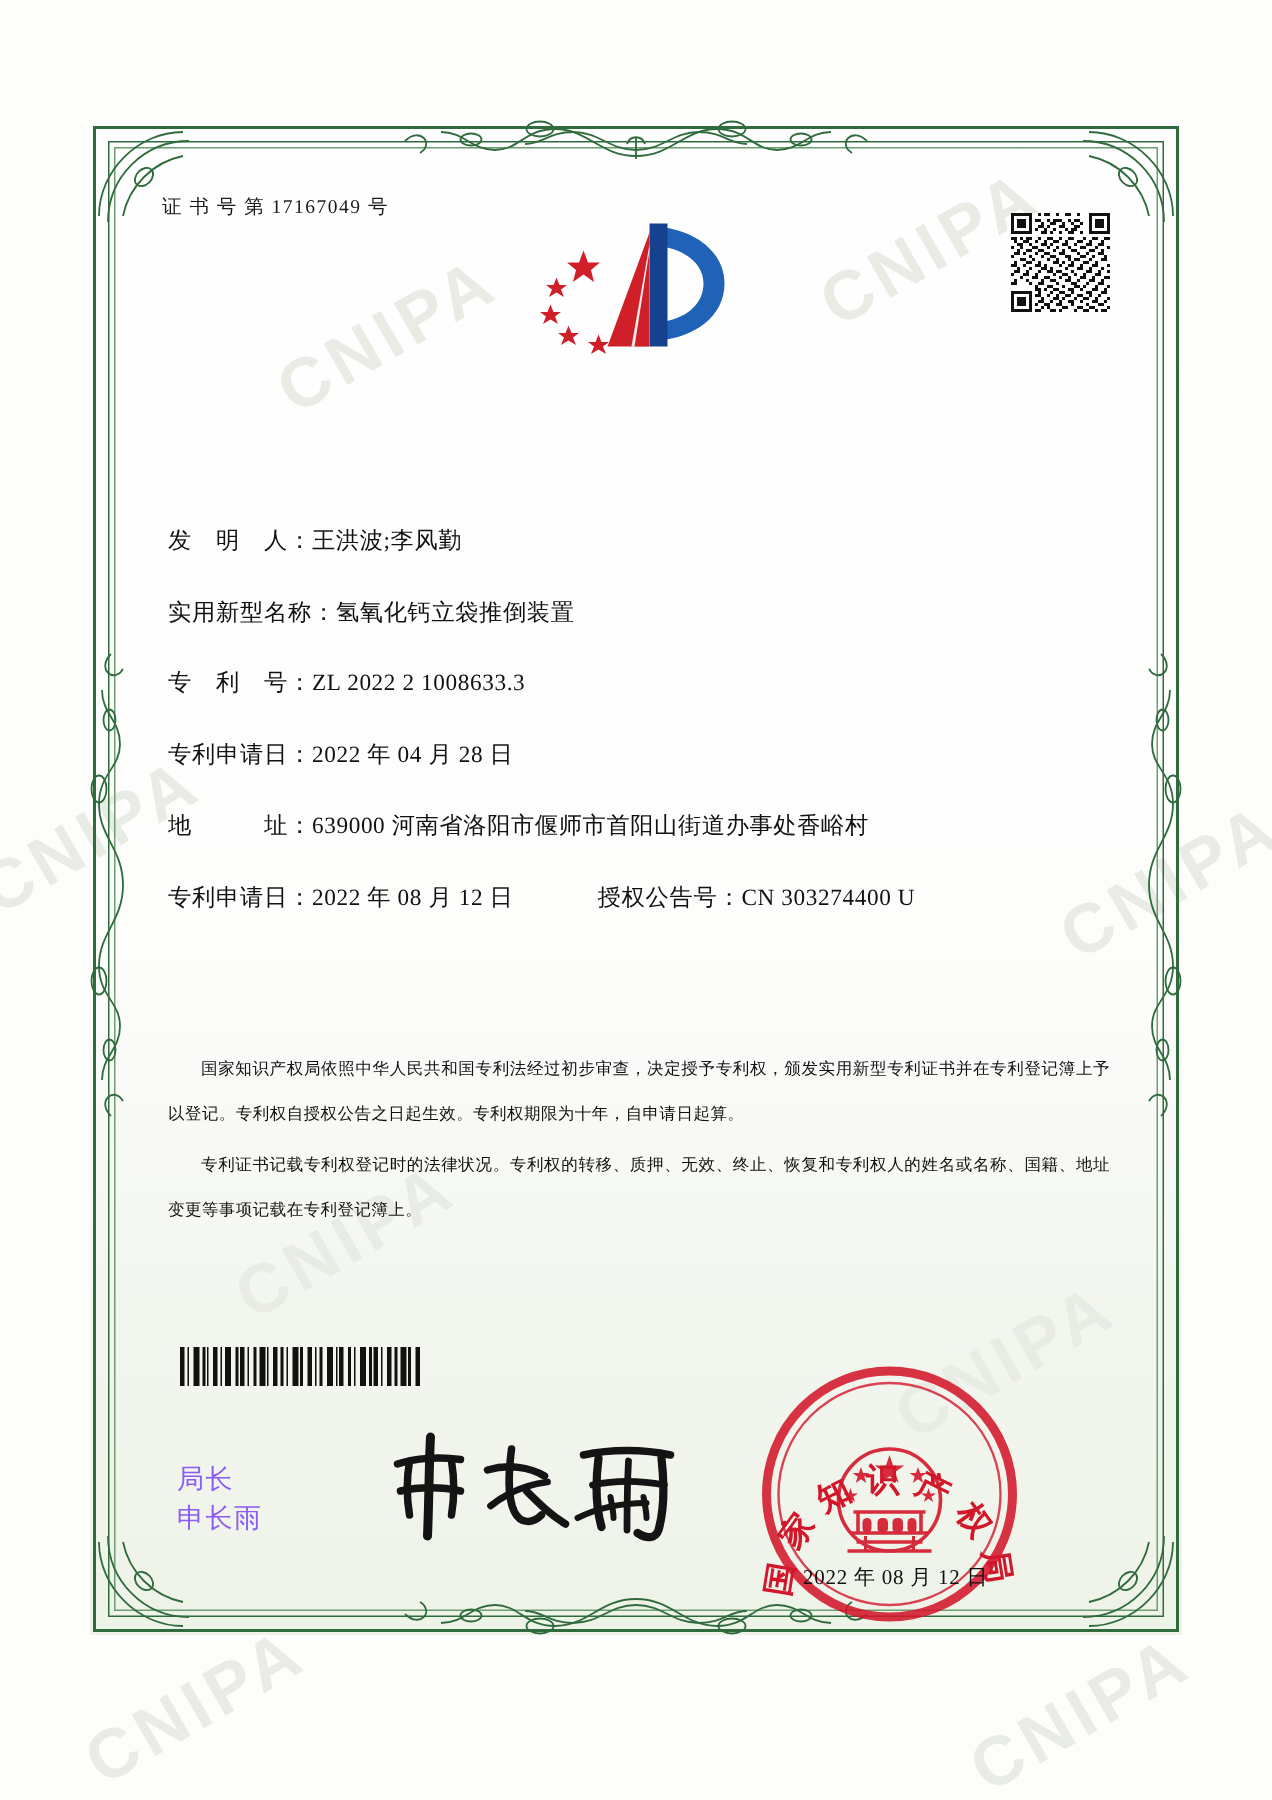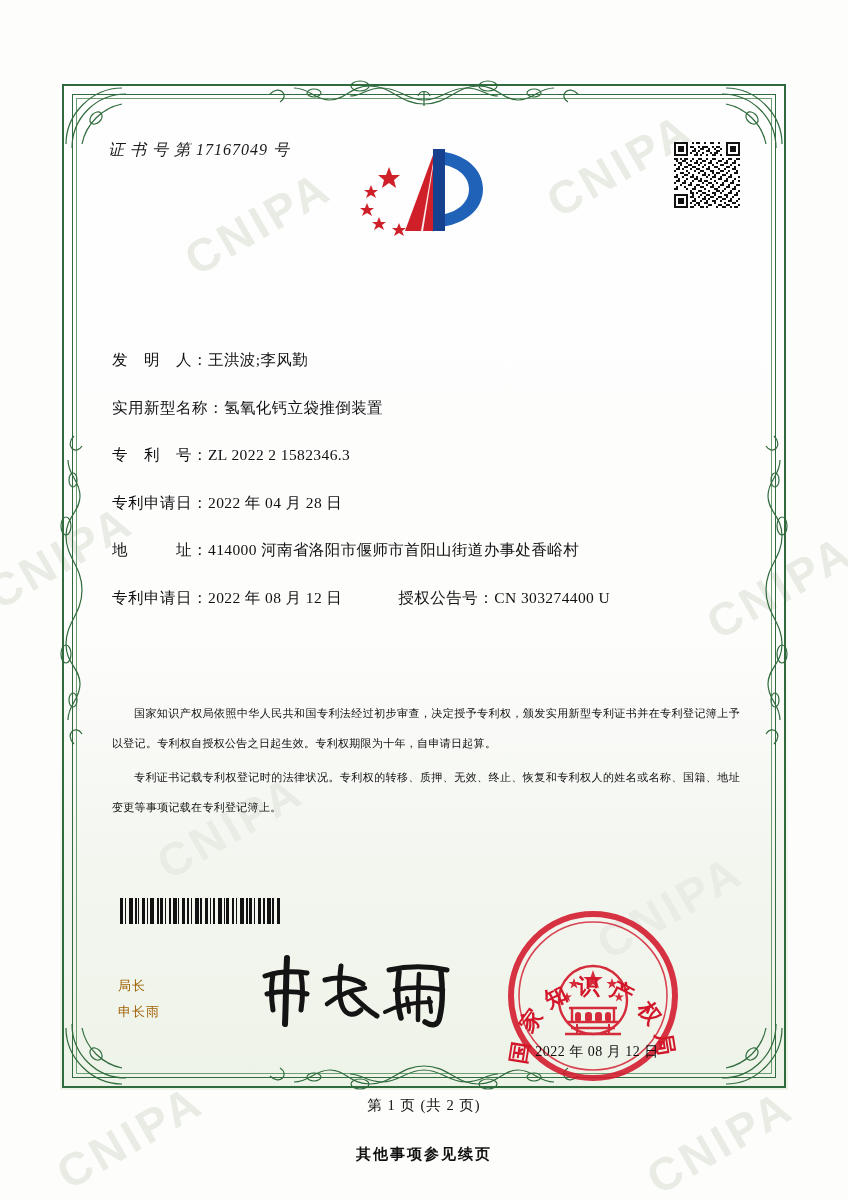--- a/index.html
+++ b/index.html
@@ -68,26 +68,25 @@
     border: 1px solid #6c9e72;
     box-sizing: border-box;
   }
 
   
   .flourish { position: absolute; pointer-events: none; }
 
   
   .cert-no {
     position: absolute;
-    left: 108px; top: 140px;
-    font-size: 16px;
+    left: 108px; top: 129px;
+    font-size: 13px;
     color: #1a1a1a;
     letter-spacing: 1px;
     white-space: nowrap;
-    font-style: italic;
   }
 
   .qr {
     position: absolute;
     right: 108px; top: 142px;
     width: 66px; height: 66px;
   }
 
   .logo {
     position: absolute;
@@ -168,23 +167,23 @@
     display: block;
     background: #111;
     height: 100%;
   }
 
   
   .sig-labels {
     position: absolute;
     left: 118px;
     top: 973px;
-    font-size: 13px;
+    font-size: 18px;
     line-height: 26px;
-    color: #a16207;
+    color: #8b5cf6;
     letter-spacing: 1px;
   }
   .sig-script {
     position: absolute;
     left: 255px;
     top: 950px;
     width: 210px;
     height: 80px;
   }
 
@@ -609,29 +608,29 @@
     <div class="field-row">
       <span class="field-label">发　明　人：</span>
       <span class="field-value">王洪波;李风勤</span>
     </div>
     <div class="field-row">
       <span class="field-label">实用新型名称：</span>
       <span class="field-value">氢氧化钙立袋推倒装置</span>
     </div>
     <div class="field-row">
       <span class="field-label">专　利　号：</span>
-      <span class="field-value">ZL 2022 2 1582346.3</span>
+      <span class="field-value">ZL 2022 2 1008633.3</span>
     </div>
     <div class="field-row">
       <span class="field-label">专利申请日：</span>
       <span class="field-value">2022 年 04 月 28 日</span>
     </div>
     <div class="field-row">
       <span class="field-label">地　　　址：</span>
-      <span class="field-value">414000 河南省洛阳市偃师市首阳山街道办事处香峪村</span>
+      <span class="field-value">639000 河南省洛阳市偃师市首阳山街道办事处香峪村</span>
     </div>
     <div class="field-row double">
       <span class="field-label">专利申请日：</span>
       <span class="field-value">2022 年 08 月 12 日</span>
       <span class="field-gap"></span>
       <span class="field-label">授权公告号：</span>
       <span class="field-value">CN 303274400 U</span>
     </div>
   </div>
 
@@ -783,16 +782,14 @@
         <path id="sealArc" d="M 88 152 m -66 0 a 66 66 0 1 1 132 0"></path>
       </defs>
       <text font-family="'Liberation Serif','DejaVu Serif',serif" font-size="22" font-weight="bold" fill="#d3172a" letter-spacing="9">
         <textPath href="#sealArc" startOffset="50%" text-anchor="middle">国家知识产权局</textPath>
       </text>
     </g>
   </svg>
 
   <div class="seal-date">2022 年 08 月 12 日</div>
 
-  <div class="page-num">第 1 页 (共 2 页)</div>
-  <div class="footer-note">其他事项参见续页</div>
 
 </div>
 
 </body></html>

